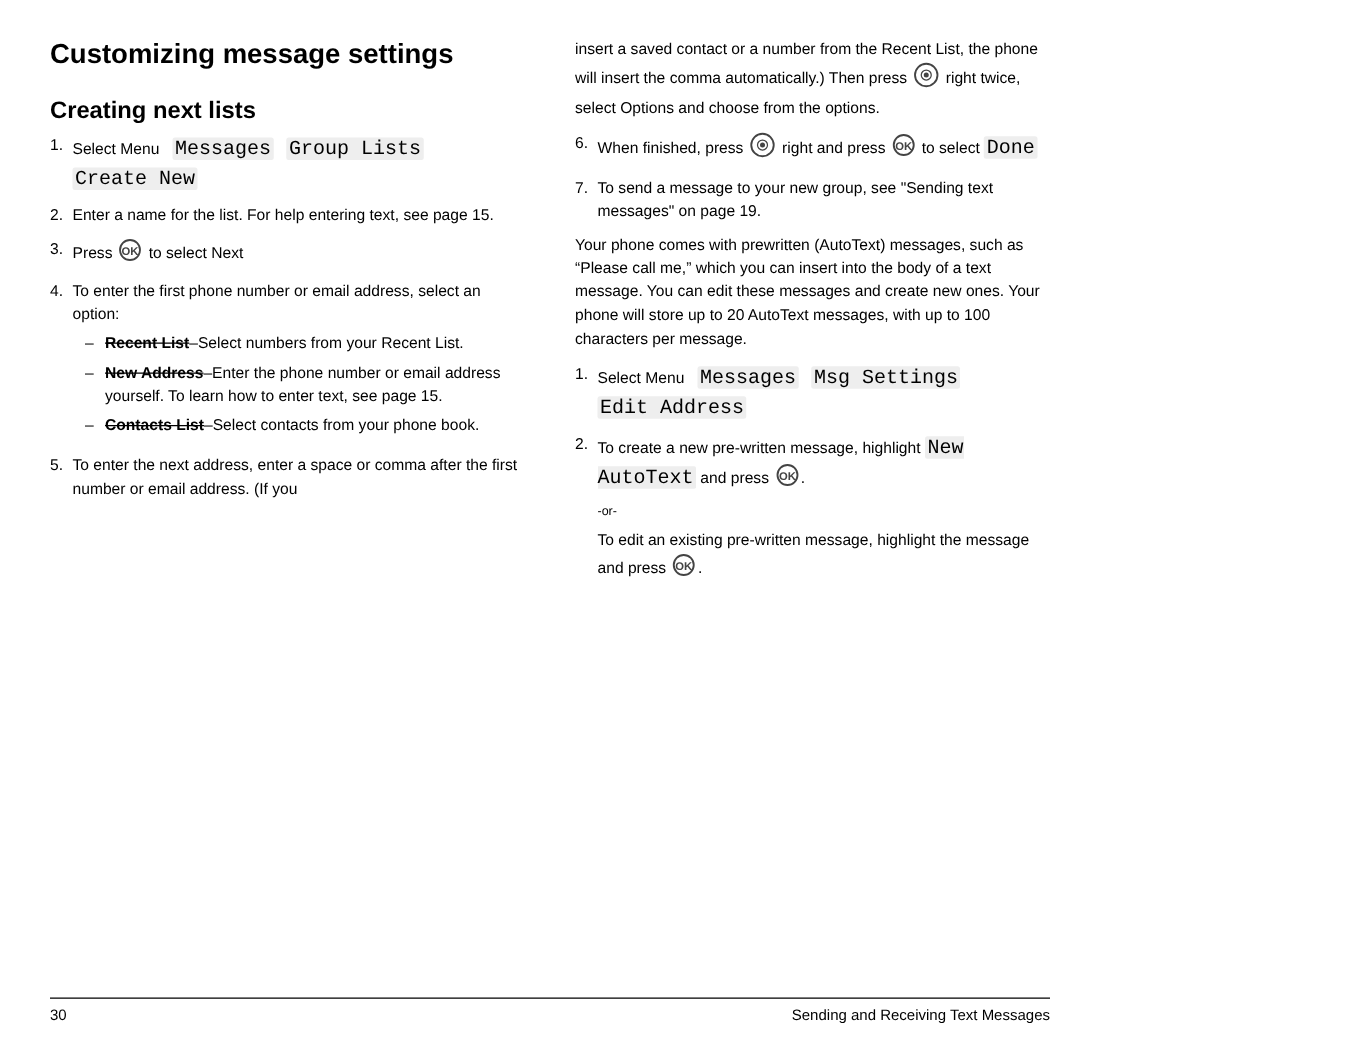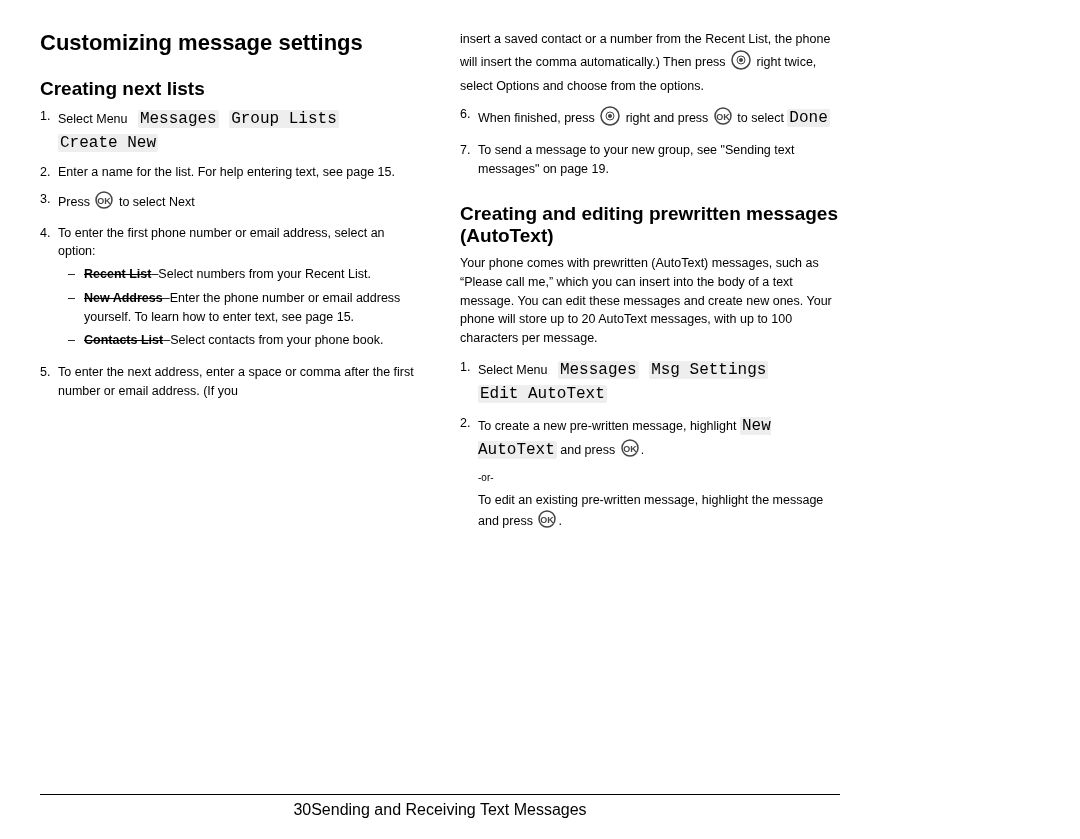--- a/index.html
+++ b/index.html
@@ -140,22 +140,22 @@
 
     hr.footer-line {
       border: none;
       border-top: 1px solid #000;
       margin-top: 12px;
       margin-bottom: 6px;
     }
 
     .footer {
       display: flex;
-      justify-content: center;
-      font-size: 16px;
+      justify-content: space-between;
+      font-size: 12px;
     }
 
     .bold-text {
       font-weight: bold;
     }
 
     .or-line {
       margin: 6px 0;
       font-size: 10px;
     }
@@ -278,34 +278,33 @@
         </li>
 
         <li>
           <span class="step-num">7.</span>
           <span class="step-content">
             To send a message to your new group, see "Sending text messages" on page 19.
           </span>
         </li>
       </ol>
 
-      <h2 class="subsection-title">Creating and editing prewritten messages (AutoText)</h2>
       <p class="intro-text">Your phone comes with prewritten (AutoText) messages, such as “Please call me,” which you can insert into the body of a text message. You can edit these messages and create new ones. Your phone will store up to 20 AutoText messages, with up to 100 characters per message.</p>
 
       <ol class="steps-list">
 
         <li>
           <span class="step-num">1.</span>
           <span class="step-content">
             Select Menu &nbsp;
             <span class="menu-item">Messages</span>
             &nbsp;
             <span class="menu-item">Msg Settings</span>
             <br>
-            <span class="menu-item">Edit AutoText</span>
+            <span class="menu-item">Edit Address</span>
           </span>
         </li>
 
         <li>
           <span class="step-num">2.</span>
           <span class="step-content">
             To create a new pre-written message, highlight <span class="menu-item">New AutoText</span> and press
             <span class="icon-ok">
               <svg width="20" height="20" viewBox="0 0 20 20">
                 <circle cx="10" cy="10" r="8" fill="none" stroke="#444" stroke-width="1.5"></circle>

